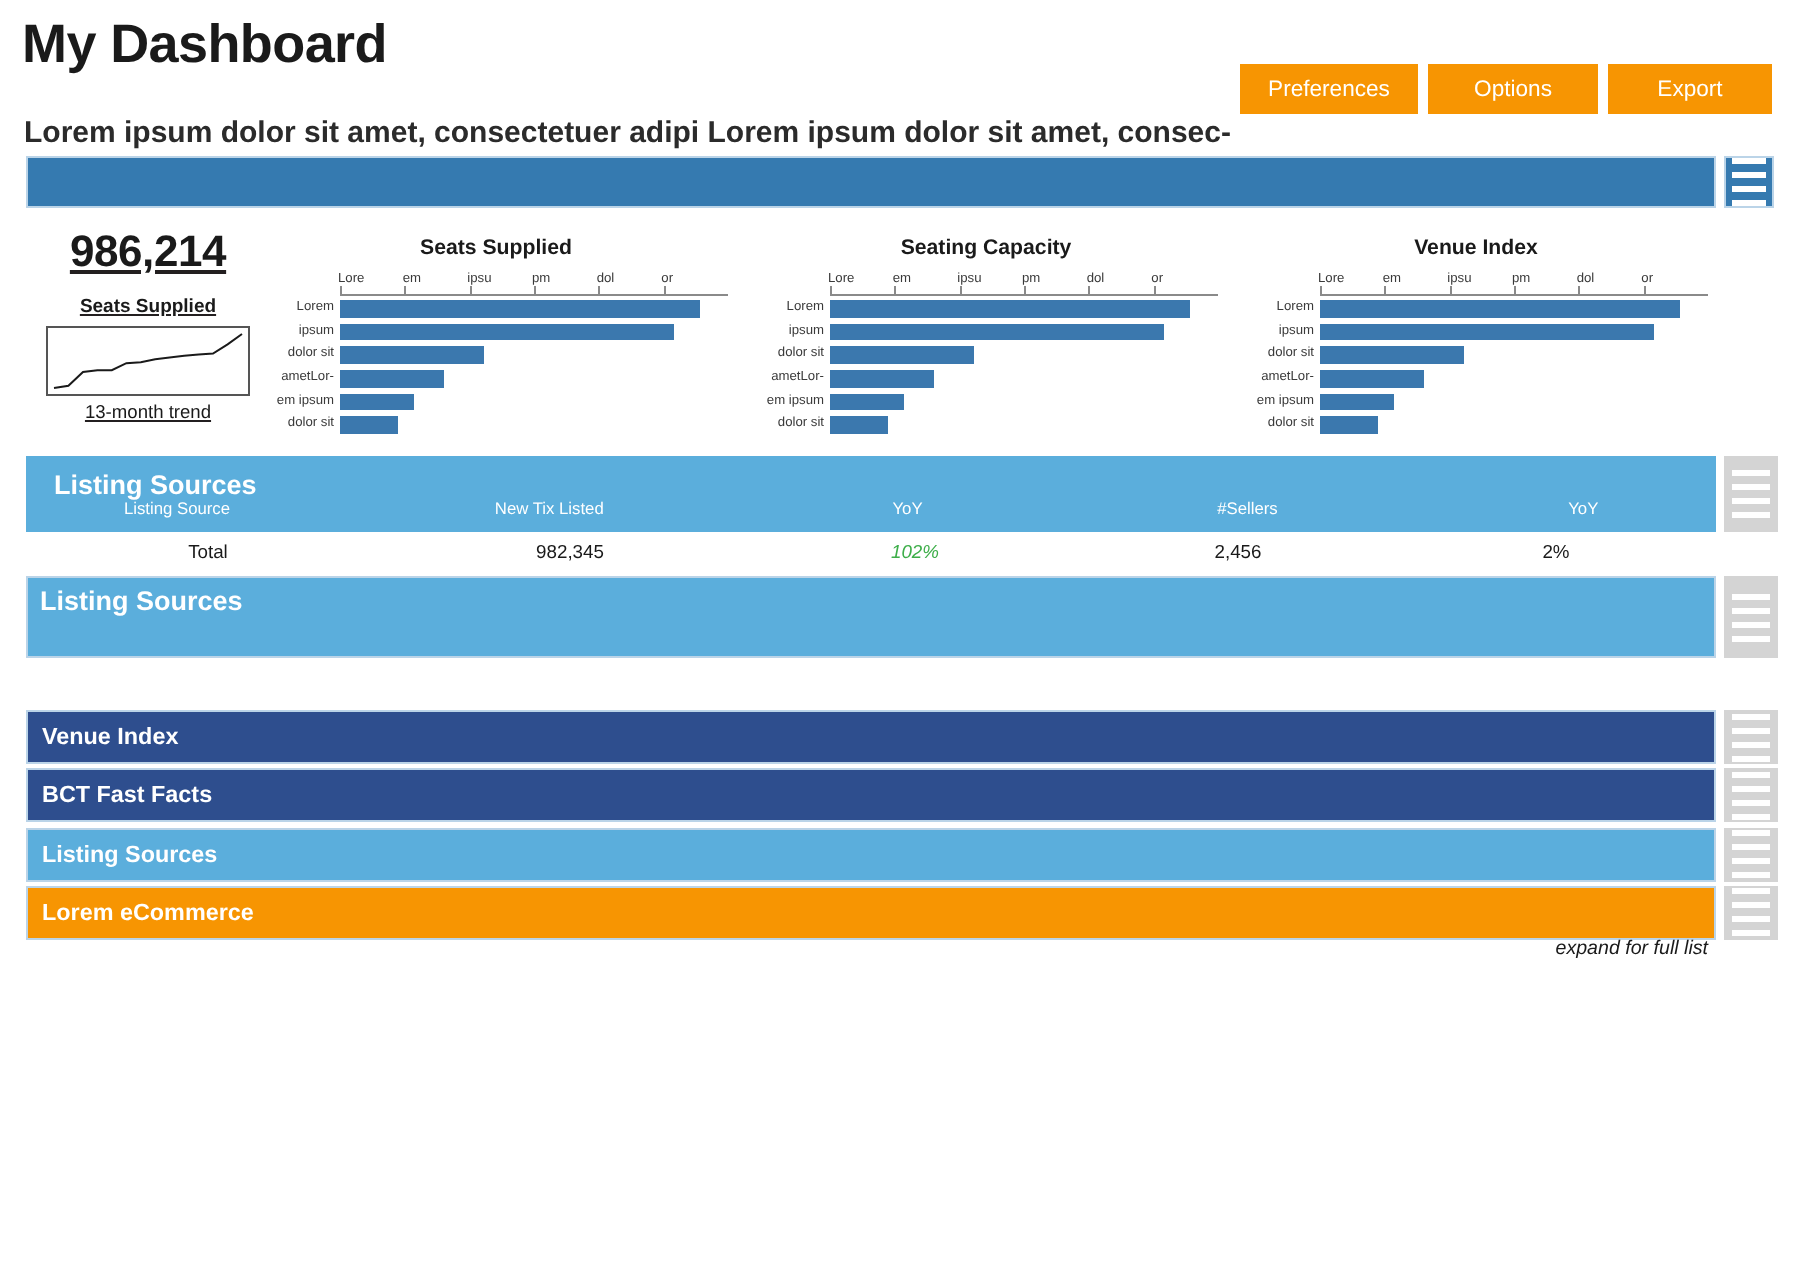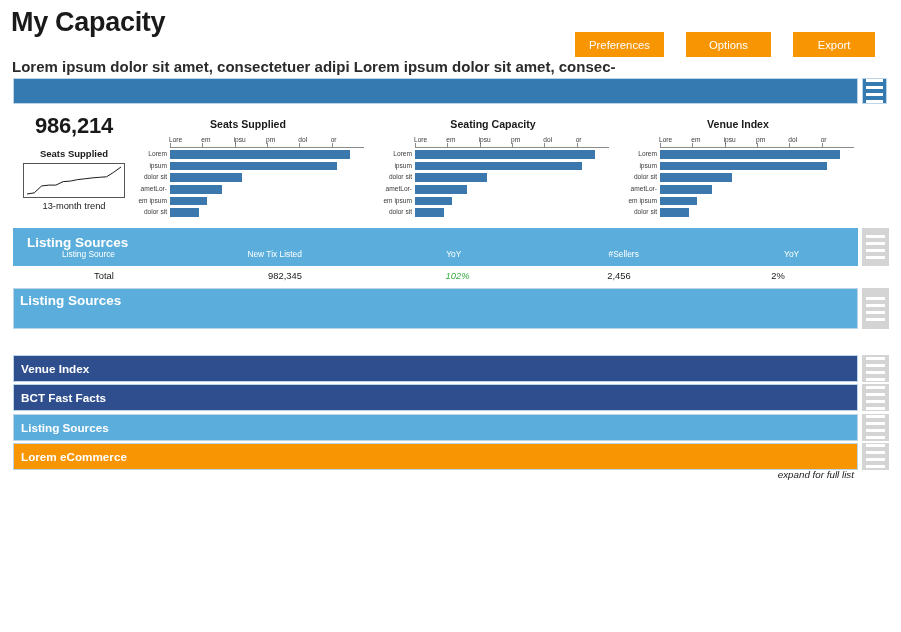--- a/index.html
+++ b/index.html
@@ -21,22 +21,22 @@
   .page-title {
     position: absolute; left: 11px; top: 8px;
     font-size: 27px; font-weight: bold; letter-spacing: -0.3px;
     color: #1a1a1a; line-height: 1.1;
   }
   .page-subtitle {
     position: absolute; left: 12px; top: 58px;
     font-size: 15px; color: #2b2b2b; white-space: nowrap; font-weight: bold;
   }
   .header-buttons {
-    position: absolute; right: 26px; top: 32px;
-    display: flex; gap: 22px;
+    position: absolute; right: 15px; top: 32px;
+    display: flex; gap: 5px;
   }
   .hdr-btn {
     background: #F79502; color: #ffffff;
     border: none; cursor: pointer;
     font-family: "Liberation Sans", sans-serif;
     font-size: 11.3px; font-weight: normal;
     height: 25px; padding: 0 16px;
     display: flex; align-items: center; justify-content: center;
     white-space: nowrap;
   }
@@ -65,20 +65,21 @@
   .grip.gray { background: #D4D4D4; }
   .grip.gray .line { background: #ffffff; }
   .grip-top {
     left: 862px; top: 78px; width: 25px; height: 26px;
   }
 
   
   .kpi {
     position: absolute; left: 14px; top: 113px; width: 120px;
     text-align: center;
+    text-decoration: underline;
   }
   .kpi-number {
     font-size: 22px; font-weight: bold; color: #1a1a1a;
     letter-spacing: -0.2px; line-height: 1.2;
   }
   .kpi-label {
     font-size: 9.5px; font-weight: bold; color: #1a1a1a;
     margin-top: 9px;
   }
   .sparkbox {
@@ -178,21 +179,21 @@
   .expand-note {
     position: absolute; right: 47px; top: 469px;
     font-size: 9.8px; color: #1a1a1a; font-style: italic;
   }
 </style>
 </head>
 <body>
 
 <div id="page">
 
-  <div class="page-title">My Capacity</div>
+  <div class="page-title">My Dashboard</div>
   <div class="page-subtitle">Lorem ipsum dolor sit amet, consectetuer adipi Lorem ipsum dolor sit amet, consec-</div>
 
   <div class="header-buttons">
     <button class="hdr-btn w1">Preferences</button>
     <button class="hdr-btn w2">Options</button>
     <button class="hdr-btn w3">Export</button>
   </div>
 
   <div class="top-band"></div>
   <div class="grip blue grip-top">

